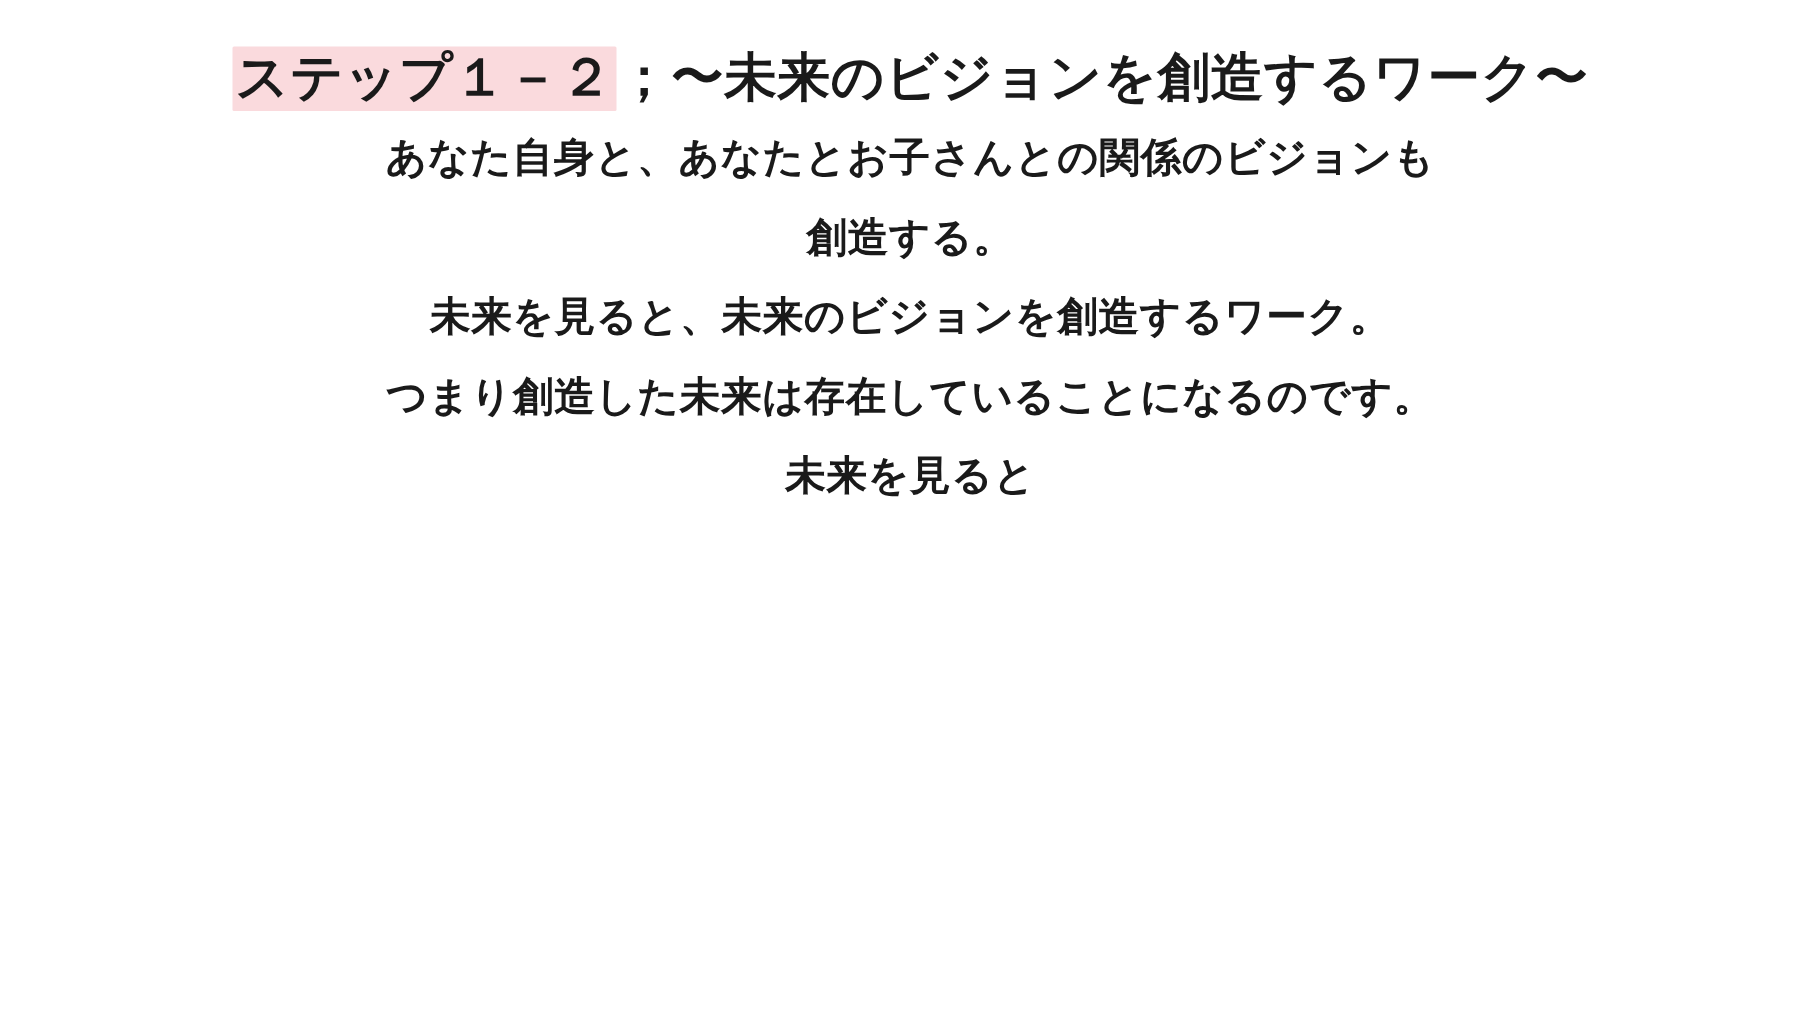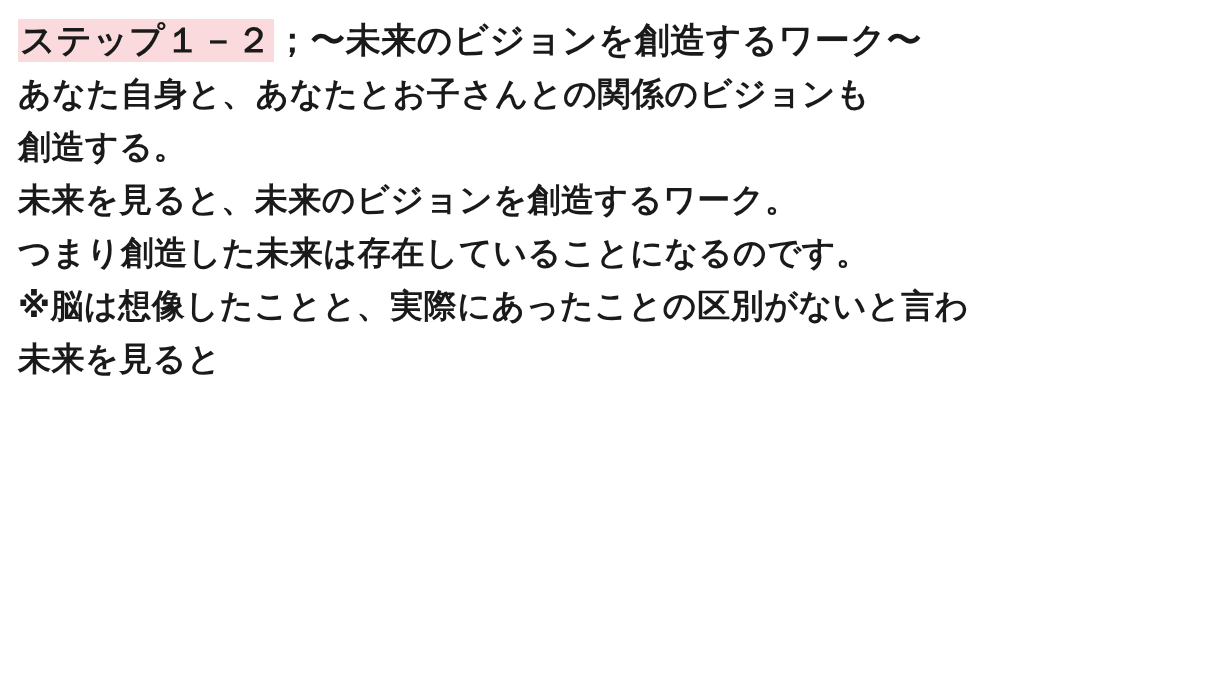--- a/index.html
+++ b/index.html
@@ -15,27 +15,28 @@
     overflow: hidden;
   }
   .page {
     box-sizing: border-box;
     width: 1212px;
     height: 682px;
     padding: 14px 16px 0 18px;
     background: #ffffff;
   }
   .block {
-    margin: 0;
+    margin: 12px;
+    text-align: center;
   }
   .block + .block {
     margin-top: 56px;
   }
   .line {
-    font-size: 33px;
+    font-size: 27px;
     line-height: 53px;
     font-weight: 700;
     letter-spacing: 0.5px;
     white-space: pre-wrap;
     color: #1a1a1a;
   }
   .heading-line {
     font-size: 35px;
     line-height: 53px;
     font-weight: 700;
@@ -55,20 +56,19 @@
 <body>
 
 <div class="page">
 
   <div class="block">
     <div class="heading-line"><span class="hl">ステップ１－２</span><span class="rest">；〜未来のビジョンを創造するワーク〜</span></div>
     <div class="line">あなた自身と、あなたとお子さんとの関係のビジョンも</div>
     <div class="line">創造する。</div>
     <div class="line">未来を見ると、未来のビジョンを創造するワーク。</div>
     <div class="line">つまり創造した未来は存在していることになるのです。</div>
-    <div class="line">※脳は想像したことと、実際にあったことの区別がないと言わ</div>
     <div class="line">未来を見ると</div>
   </div>
 
   <div class="block">
   </div>
 
 </div>
 
 </body></html>

